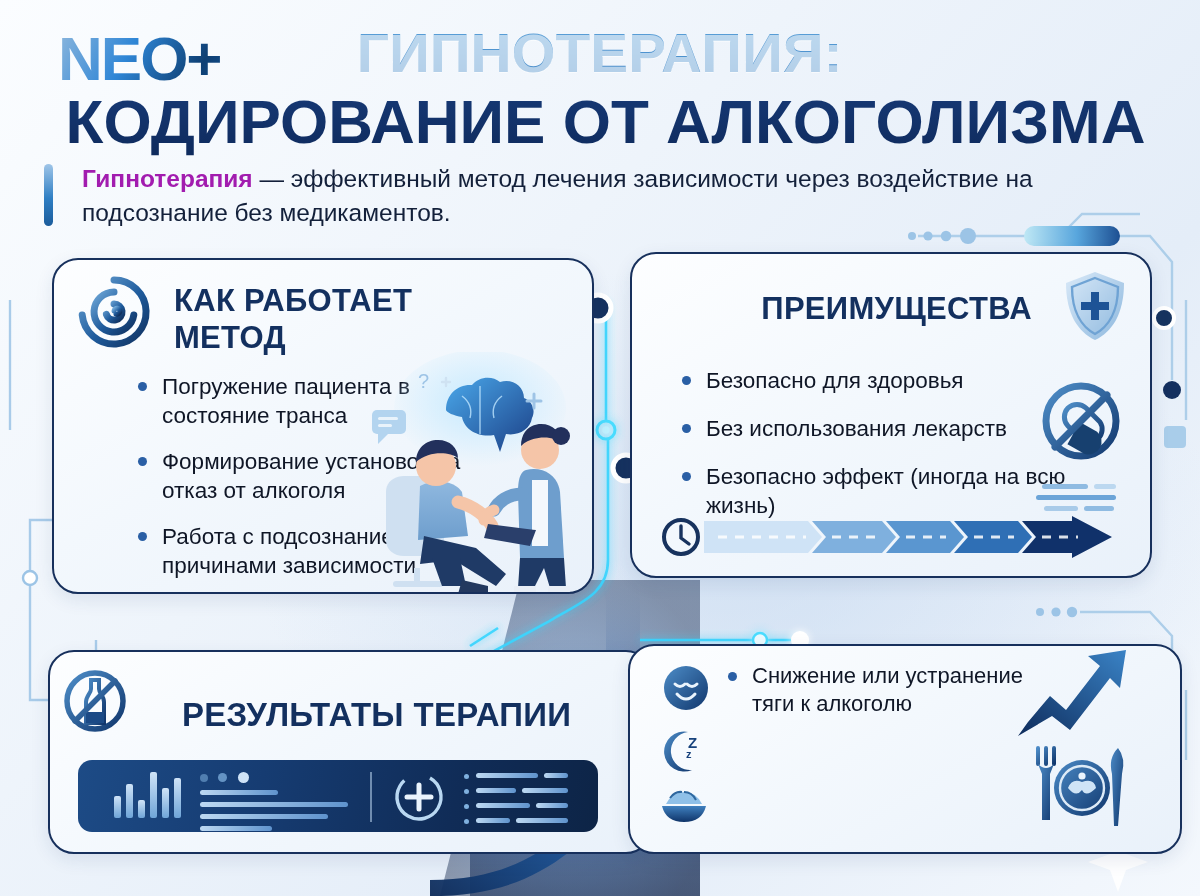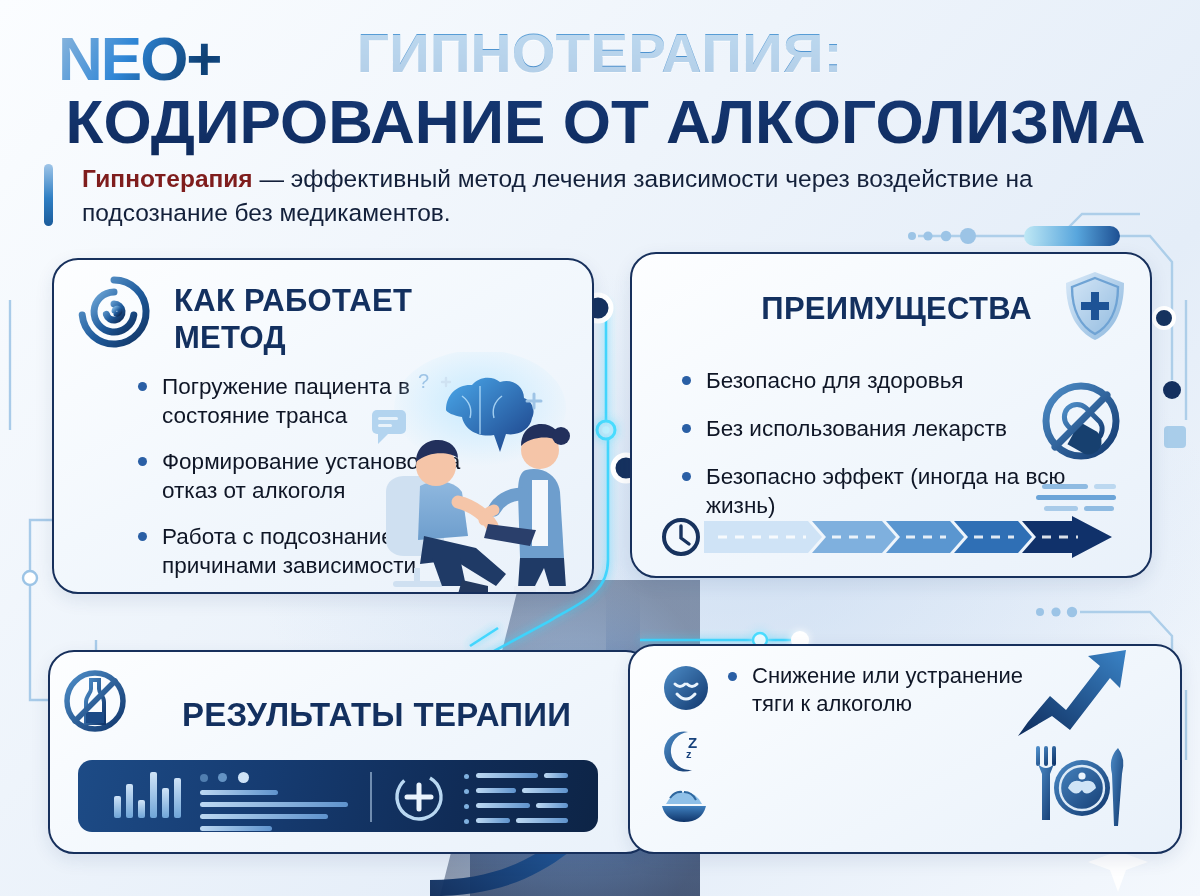--- a/index.html
+++ b/index.html
@@ -35,21 +35,21 @@
   .title2{
     font-size:62px;font-weight:700;letter-spacing:0px;line-height:72px;margin-top:2px;
     background:linear-gradient(180deg,#173a77 0%,#0e2a5c 100%);
     -webkit-background-clip:text;background-clip:text;color:transparent;margin-left:11px;
   }
   .subtitle{
     position:absolute;left:60px;top:162px;width:1040px;
     font-size:24.5px;line-height:34px;color:#13203a;font-weight:400;
     padding-left:22px;
   }
-  .subtitle b{font-weight:700;color:#7f1d1d;}
+  .subtitle b{font-weight:700;color:#a21caf;}
   .sub-bar{
     position:absolute;left:44px;top:164px;width:9px;height:62px;border-radius:6px;
     background:linear-gradient(180deg,#9fc5e8 0%,#2f7fc4 55%,#1b5c9b 100%);
   }
 
   
   .card{
     position:absolute;border:2px solid #17305c;border-radius:26px;
     background:linear-gradient(150deg,#fdfeff 0%,#f3f8fd 45%,#e9f1fa 100%);
     box-shadow:0 6px 18px rgba(30,60,110,.10);

